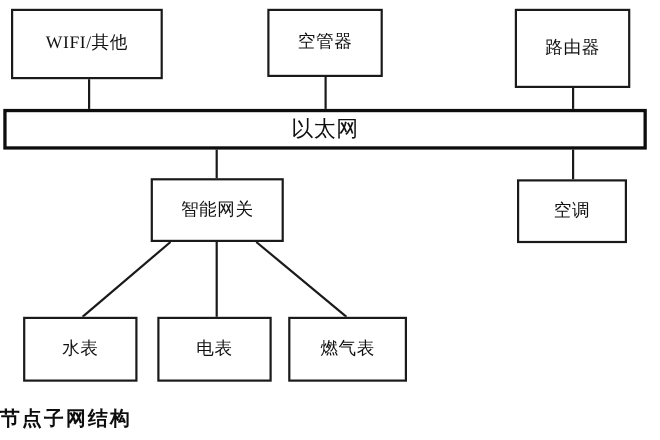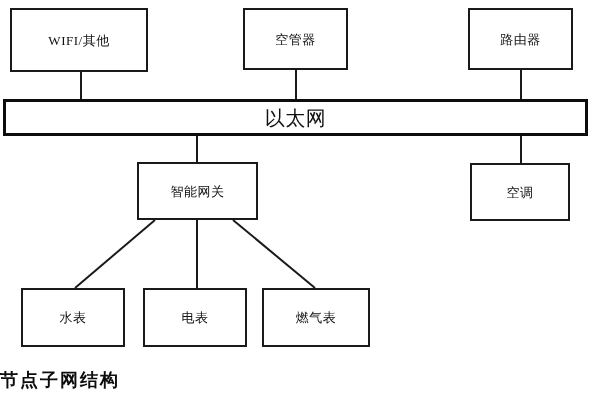--- a/index.html
+++ b/index.html
@@ -22,21 +22,21 @@
     box-sizing: border-box;
     border: 2px solid #1a1a1a;
     background: #ffffff;
     display: flex;
     align-items: center;
     justify-content: center;
     z-index: 3;
   }
   .node .node-label {
     font-family: "Liberation Serif", "DejaVu Serif", serif;
-    font-size: 13px;
+    font-size: 16px;
     color: #101010;
     line-height: 1;
     white-space: nowrap;
     letter-spacing: 0.5px;
   }
   .bus {
     position: absolute;
     box-sizing: border-box;
     border: 3px solid #0d0d0d;
     background: #ffffff;
@@ -97,21 +97,21 @@
   <div class="link-v" style="left:196px; top:219px; height:70px;"></div>
 
   <div class="node" style="left:10px; top:8px; width:138px; height:64px;">
     <span class="node-label">WIFI/其他</span>
   </div>
 
   <div class="node" style="left:243px; top:8px; width:105px; height:62px;">
     <span class="node-label">空管器</span>
   </div>
 
-  <div class="node" style="left:468px; top:8px; width:105px; height:62px;">
+  <div class="node" style="left:468px; top:8px; width:105px; height:72px;">
     <span class="node-label">路由器</span>
   </div>
 
   <div class="bus" style="left:3px; top:99px; width:585px; height:37px;">
     <span class="node-label">以太网</span>
   </div>
 
   <div class="node" style="left:470px; top:163px; width:100px; height:58px;">
     <span class="node-label">空调</span>
   </div>

